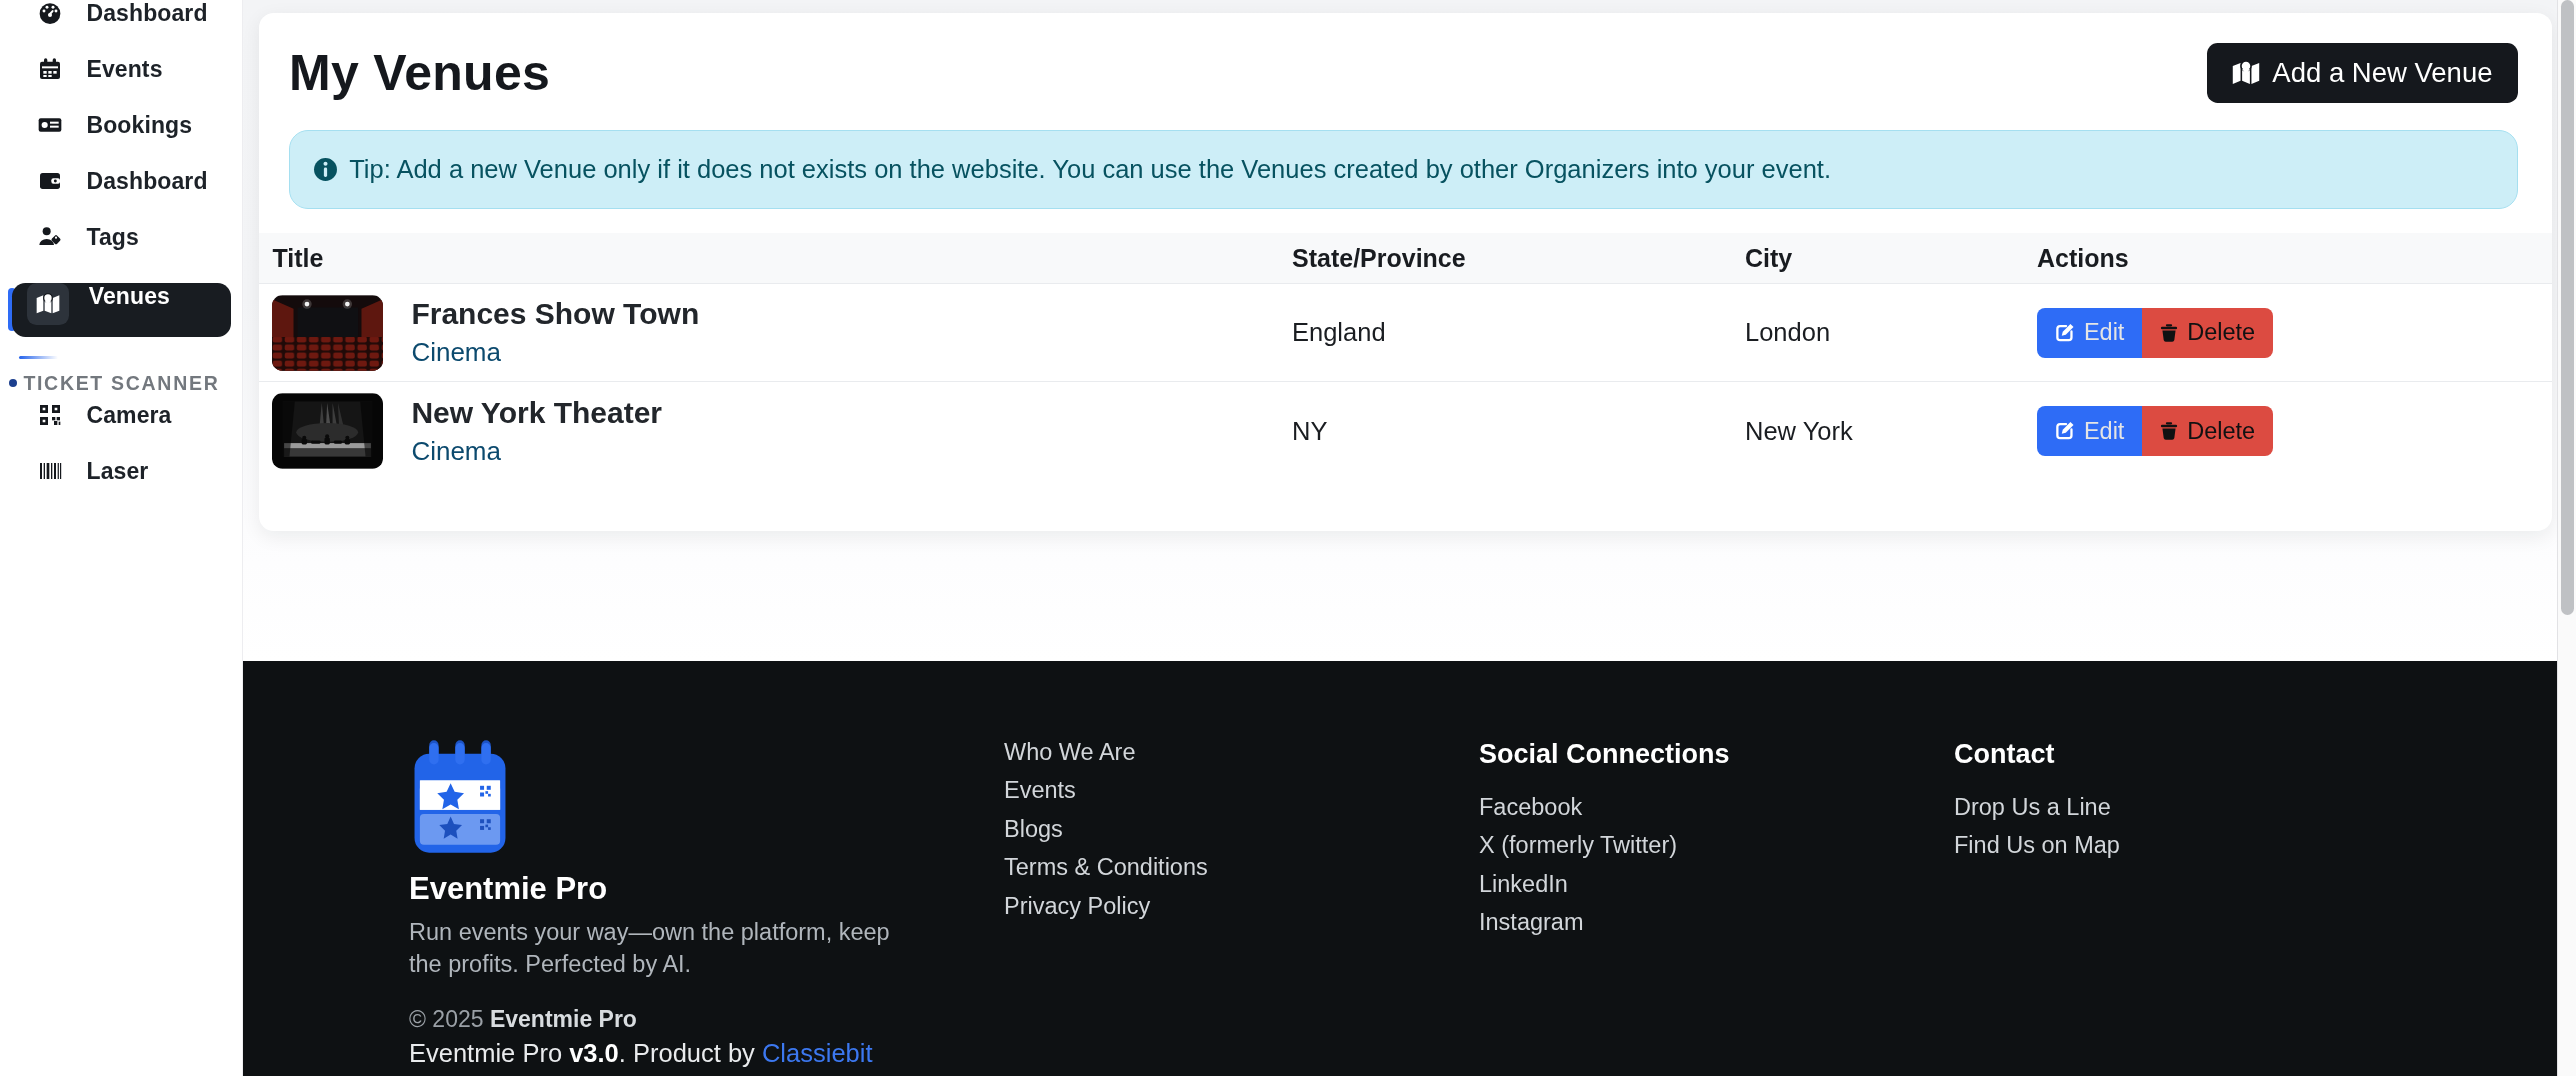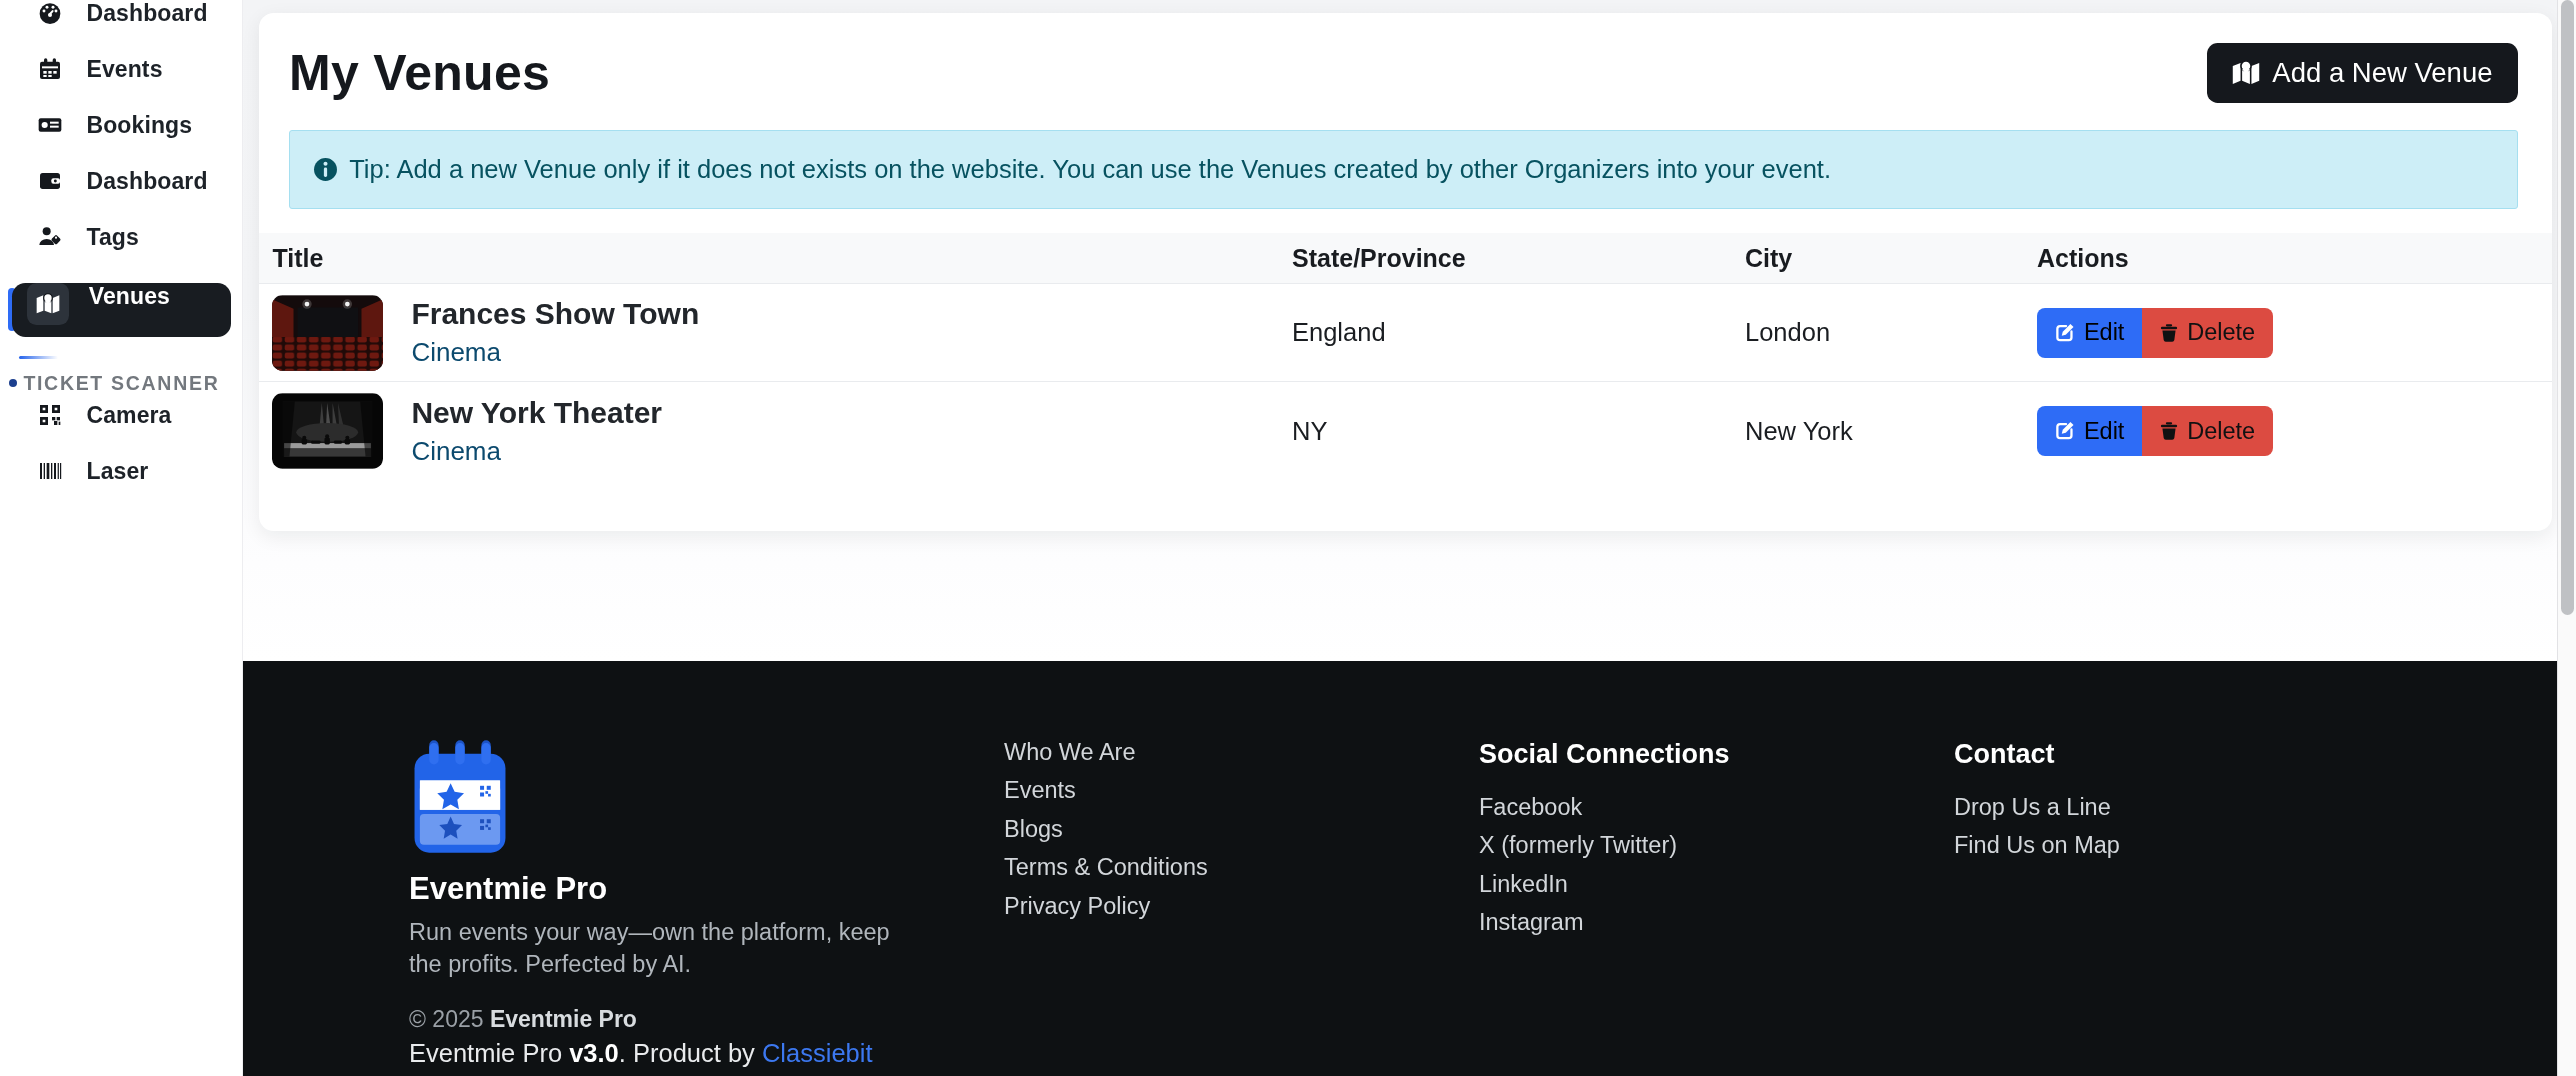--- a/index.html
+++ b/index.html
@@ -30,36 +30,36 @@
   .main { position:absolute; left:243px; top:0; width:2314px; height:661px;
           background:linear-gradient(180deg,#f3f4f6 0%,#f4f5f7 45%,#fdfdfe 85%,#ffffff 100%); }
   .card { position:absolute; left:16px; top:13.4px; width:2293px; height:518px; background:#ffffff;
           border-radius:14.8px; box-shadow:0 5.4px 19px rgba(20,24,33,.07); overflow:hidden; }
   .card-head { display:flex; align-items:center; justify-content:space-between; padding:29.5px 34px 0 30px; }
   .page-title { font-size:50px; font-weight:700; color:#15181d; letter-spacing:0.3px; }
   .add-btn { display:flex; align-items:center; gap:12px; height:60px; padding:0 25.5px; background:#15181d; color:#ffffff;
              border:none; border-radius:10.7px; font-size:27.5px; font-family:inherit; cursor:pointer; }
   .add-btn svg { width:28px; height:28px; fill:#ffffff; }
   .alert { display:flex; align-items:center; gap:10.7px; margin:27px 34px 0 30px; height:79px; padding:0 21.5px;
-           background:#cdeef7; border:1.3px solid #a5dff0; border-radius:3px; color:#075260; font-size:25.5px; }
+           background:#cdeef7; border:1.3px solid #a5dff0; border-radius:19px; color:#075260; font-size:25.5px; }
   .alert svg { width:27px; height:27px; flex:0 0 27px; }
 
   table { width:100%; border-collapse:collapse; table-layout:fixed; margin-top:24px; }
   thead th { background:#f8f9fa; height:51px; text-align:left; font-size:25px; font-weight:700; color:#191c20; }
   th.c1, td.c1 { padding-left:13.4px; }
   tbody td { height:98px; border-top:1.3px solid #e9ebee; vertical-align:middle; font-size:25.5px; color:#1a1d21; }
   .venue-cell { display:flex; align-items:center; gap:28px; }
   .thumb { width:111px; height:76px; border-radius:10.7px; overflow:hidden; flex:0 0 111px; }
   .thumb svg { display:block; width:100%; height:100%; }
   .venue-name { font-size:30px; font-weight:600; color:#22262b; line-height:1.1; }
   .venue-cat { margin-top:7px; font-size:26px; color:#0c4a6e; }
   .btn-group { display:inline-flex; }
   .btn { display:inline-flex; align-items:center; gap:8px; height:50px; padding:0 17.4px; font-size:23.5px; font-weight:500;
          border:none; cursor:pointer; font-family:inherit; }
-  .btn-edit { background:#2e6cf6; color:#000000; border-radius:8px 0 0 8px; }
+  .btn-edit { background:#2e6cf6; color:#e5e5e5; border-radius:8px 0 0 8px; }
   .btn-edit svg { width:21.5px; height:21.5px; }
   .btn-delete { background:#dc4b41; color:#101112; border-radius:0 8px 8px 0; }
   .btn-delete svg { width:20px; height:20px; fill:#101112; }
 
   
   .footer { position:absolute; left:243px; top:661px; width:2314px; height:416px; background:#0e1113; color:#d2d6da; }
   .f-col { position:absolute; top:78px; }
   .f-brand { left:166px; width:550px; }
   .f-logo { width:102px; height:115px; }
   .f-name { margin-top:14.8px; font-size:31px; font-weight:700; color:#ffffff; }

